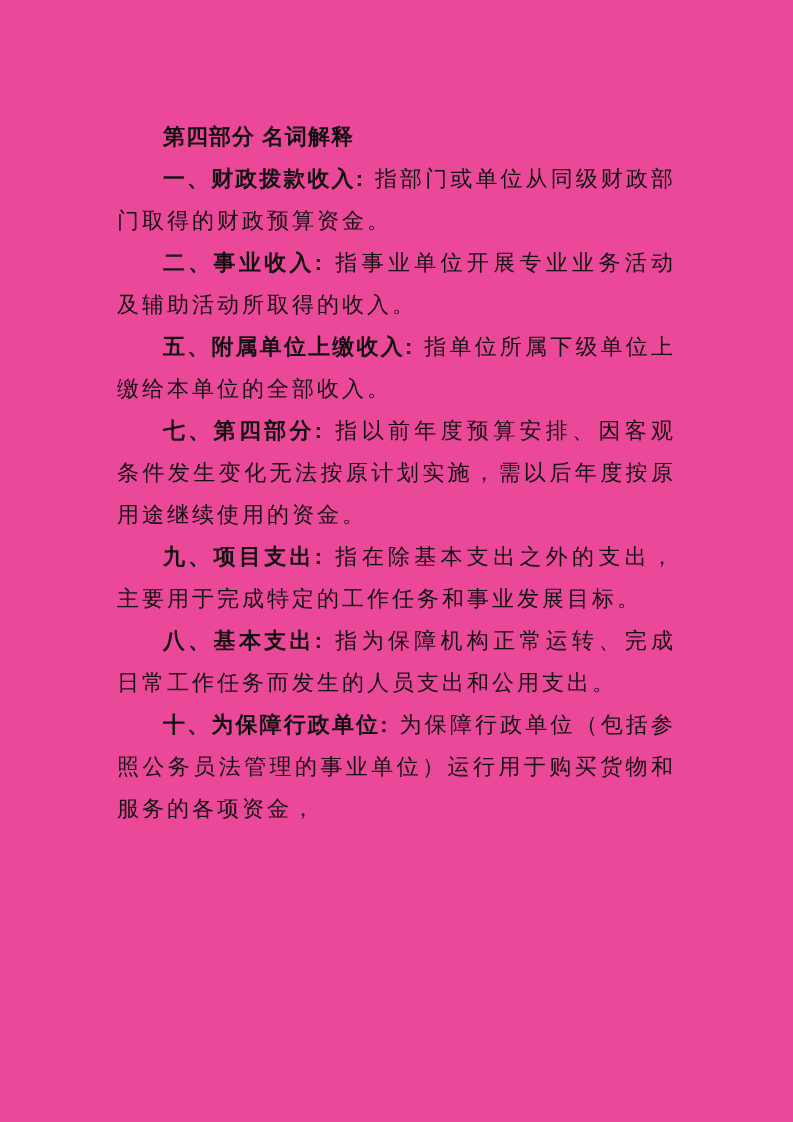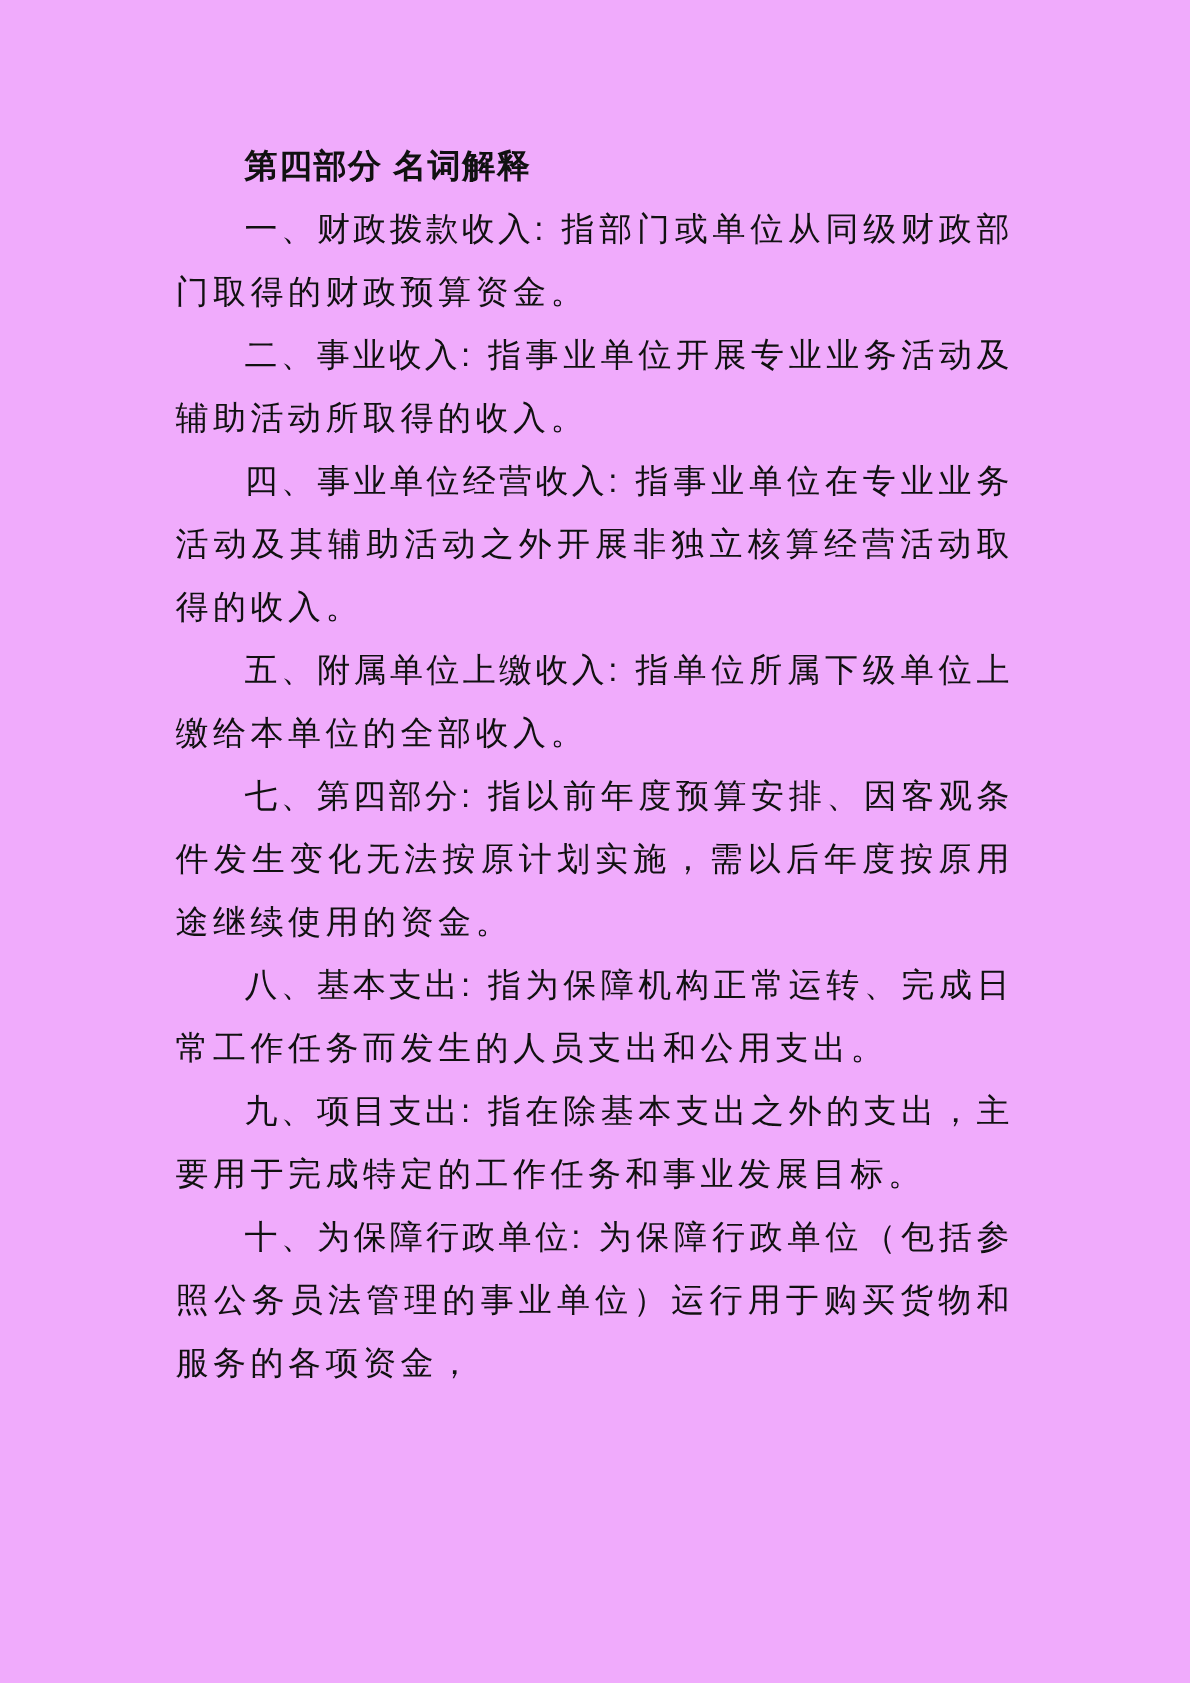--- a/index.html
+++ b/index.html
@@ -5,23 +5,23 @@
   html, body {
     margin: 0;
     padding: 0;
     background: #ffffff;
   }
   .page {
     position: relative;
     width: 793px;
     height: 1122px;
     margin: 0 auto;
-    background: #f0abfc;
+    background: #ec4899;
     box-sizing: border-box;
-    padding: 90px 117px 0 117px;
+    padding: 116px 117px 0 117px;
     overflow: hidden;
     color: #111111;
   }
   .doc-title {
     margin: 0;
     font-family: "Liberation Sans", "DejaVu Sans", sans-serif;
     font-weight: bold;
     font-size: 22px;
     line-height: 42px;
     letter-spacing: 1px;
@@ -35,21 +35,21 @@
     font-size: 22px;
     line-height: 42px;
     letter-spacing: 3px;
     text-align: justify;
     text-justify: inter-character;
     text-indent: 46px;
     color: #111111;
   }
   .term-label {
     font-family: "Liberation Sans", "DejaVu Sans", sans-serif;
-    font-weight: normal;
+    font-weight: bold;
     letter-spacing: 2px;
   }
   .term-definition {
     margin-left: 0.45em;
   }
 </style>
 </head>
 <body>
 
 <div class="page">
@@ -58,38 +58,35 @@
 
   <p class="term-para">
     <strong class="term-label">一、财政拨款收入:</strong><span class="term-definition">指部门或单位从同级财政部门取得的财政预算资金。</span>
   </p>
 
   <p class="term-para">
     <strong class="term-label">二、事业收入:</strong><span class="term-definition">指事业单位开展专业业务活动及辅助活动所取得的收入。</span>
   </p>
 
 
-  <p class="term-para">
-    <strong class="term-label">四、事业单位经营收入:</strong><span class="term-definition">指事业单位在专业业务活动及其辅助活动之外开展非独立核算经营活动取得的收入。</span>
-  </p>
 
   <p class="term-para">
     <strong class="term-label">五、附属单位上缴收入:</strong><span class="term-definition">指单位所属下级单位上缴给本单位的全部收入。</span>
   </p>
 
 
   <p class="term-para">
     <strong class="term-label">七、第四部分:</strong><span class="term-definition">指以前年度预算安排、因客观条件发生变化无法按原计划实施，需以后年度按原用途继续使用的资金。</span>
   </p>
 
   <p class="term-para">
-    <strong class="term-label">八、基本支出:</strong><span class="term-definition">指为保障机构正常运转、完成日常工作任务而发生的人员支出和公用支出。</span>
+    <strong class="term-label">九、项目支出:</strong><span class="term-definition">指在除基本支出之外的支出，主要用于完成特定的工作任务和事业发展目标。</span>
   </p>
 
   <p class="term-para">
-    <strong class="term-label">九、项目支出:</strong><span class="term-definition">指在除基本支出之外的支出，主要用于完成特定的工作任务和事业发展目标。</span>
+    <strong class="term-label">八、基本支出:</strong><span class="term-definition">指为保障机构正常运转、完成日常工作任务而发生的人员支出和公用支出。</span>
   </p>
 
   <p class="term-para">
     <strong class="term-label">十、为保障行政单位:</strong><span class="term-definition">为保障行政单位（包括参照公务员法管理的事业单位）运行用于购买货物和服务的各项资金，</span>
   </p>
 
 </div>
 
 </body></html>

